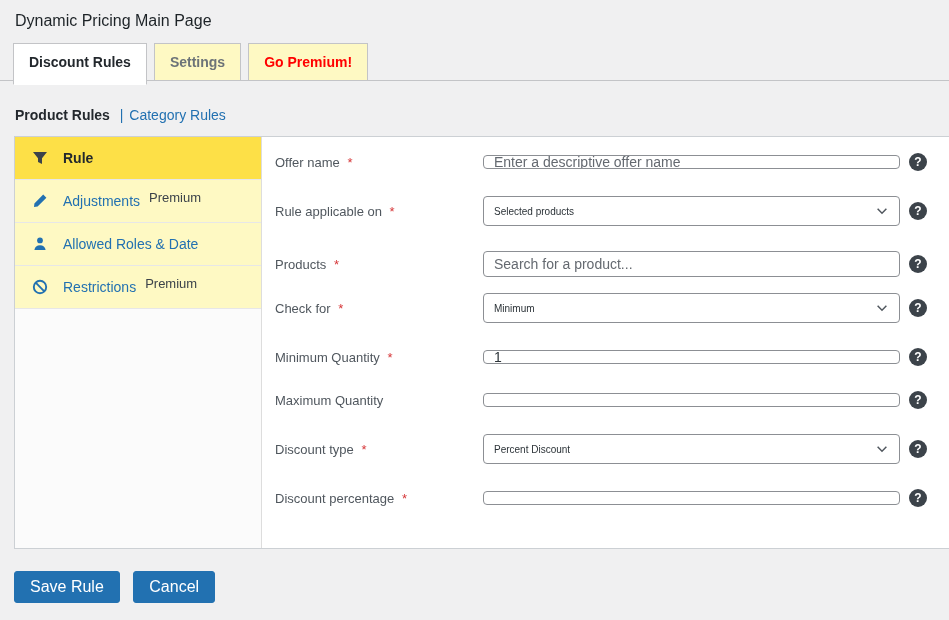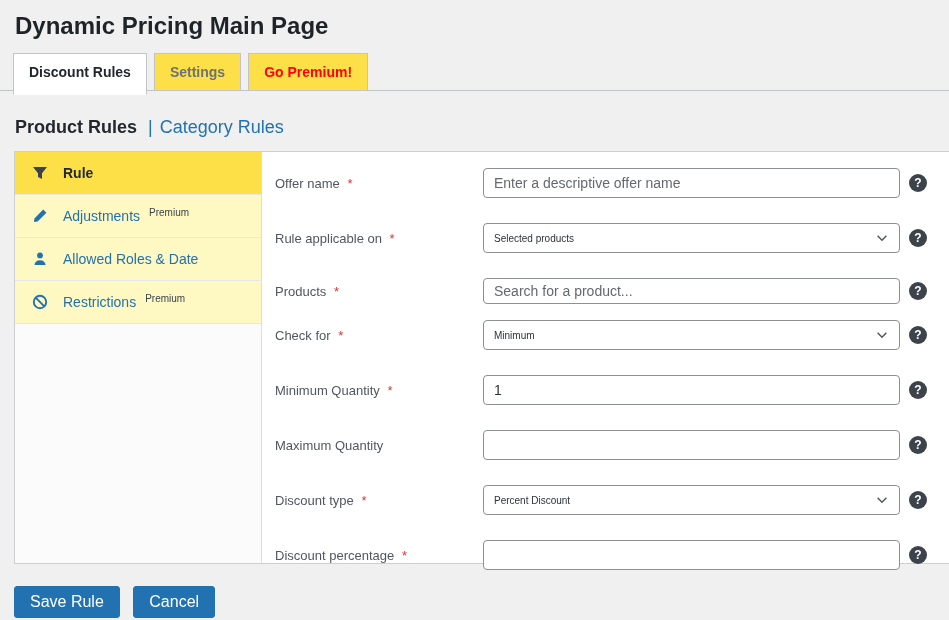--- a/index.html
+++ b/index.html
@@ -7,58 +7,58 @@
   body {
     background: #f0f0f1;
     font-family: "Liberation Sans", sans-serif;
     color: #1d2327;
     overflow: hidden;
   }
 
   
   .page-title {
     padding: 12px 0 0 15px;
-    font-size: 24px;
-    font-weight: 700;
+    font-size: 16px;
+    font-weight: 400;
     color: #1d2327;
   }
 
   
   .tabs {
     display: flex;
     align-items: flex-end;
     gap: 7px;
     padding-left: 13px;
     margin-top: 13px;
     border-bottom: 1px solid #c3c4c7;
   }
   .nav-tab {
     padding: 10px 15px;
     font-size: 14px;
     font-weight: 700;
-    background: #fde047;
+    background: #fef9c3;
     border: 1px solid #c3c4c7;
     border-bottom: none;
     color: #6c7378;
     cursor: pointer;
     white-space: nowrap;
   }
   .nav-tab.active {
     background: #fff;
     color: #23282d;
     padding-bottom: 14px;
     margin-bottom: -5px;
     border-bottom: 1px solid #fff;
   }
   .nav-tab.premium { color: #ff0000; }
 
   
   .subnav {
     margin: 26px 0 0 15px;
-    font-size: 18px;
+    font-size: 14px;
   }
   .subnav .current { font-weight: 700; color: #23282d; }
   .subnav .sep { color: #2271b1; margin: 0 2px 0 6px; }
   .subnav .link { color: #2271b1; text-decoration: none; cursor: pointer; }
 
   
   .panel {
     margin: 13px 0 0 14px;
     width: 935px;
     height: 413px;
@@ -83,21 +83,21 @@
     border-bottom: 1px solid #e7e7e7;
     font-size: 14px;
     cursor: pointer;
     background: #fef9c3;
   }
   .side-item.active { background: #fde047; }
   .side-item.active .side-label { font-weight: 700; color: #23282d; }
   .side-label { color: #2271b1; }
   .side-item .icon { width: 16px; height: 16px; flex-shrink: 0; display: inline-flex; }
   .premium-sup {
-    font-size: 10px;
+    font-size: 13px;
     color: #3c434a;
     vertical-align: super;
     margin-left: 5px;
     position: relative;
     top: -4px;
   }
 
   
   .form-area { flex: 1; padding: 16px 0 0 13px; }
   .form-row { display: flex; align-items: center; margin-bottom: 25px; }
@@ -105,21 +105,21 @@
   .form-label {
     width: 208px;
     flex-shrink: 0;
     font-size: 13px;
     color: #50575e;
   }
   .req { color: #d63638; margin-left: 4px; }
   .control { width: 417px; flex-shrink: 0; }
   .text-input {
     width: 100%;
-    height: 30px;
+    height: 14px;
     border: 1px solid #8c8f94;
     border-radius: 4px;
     padding: 0 10px;
     font-size: 14px;
     font-family: "Liberation Sans", sans-serif;
     color: #2c3338;
     background: #fff;
   }
   .text-input::placeholder { color: #646970; opacity: 1; }
   .text-input.tall { height: 26px; }

